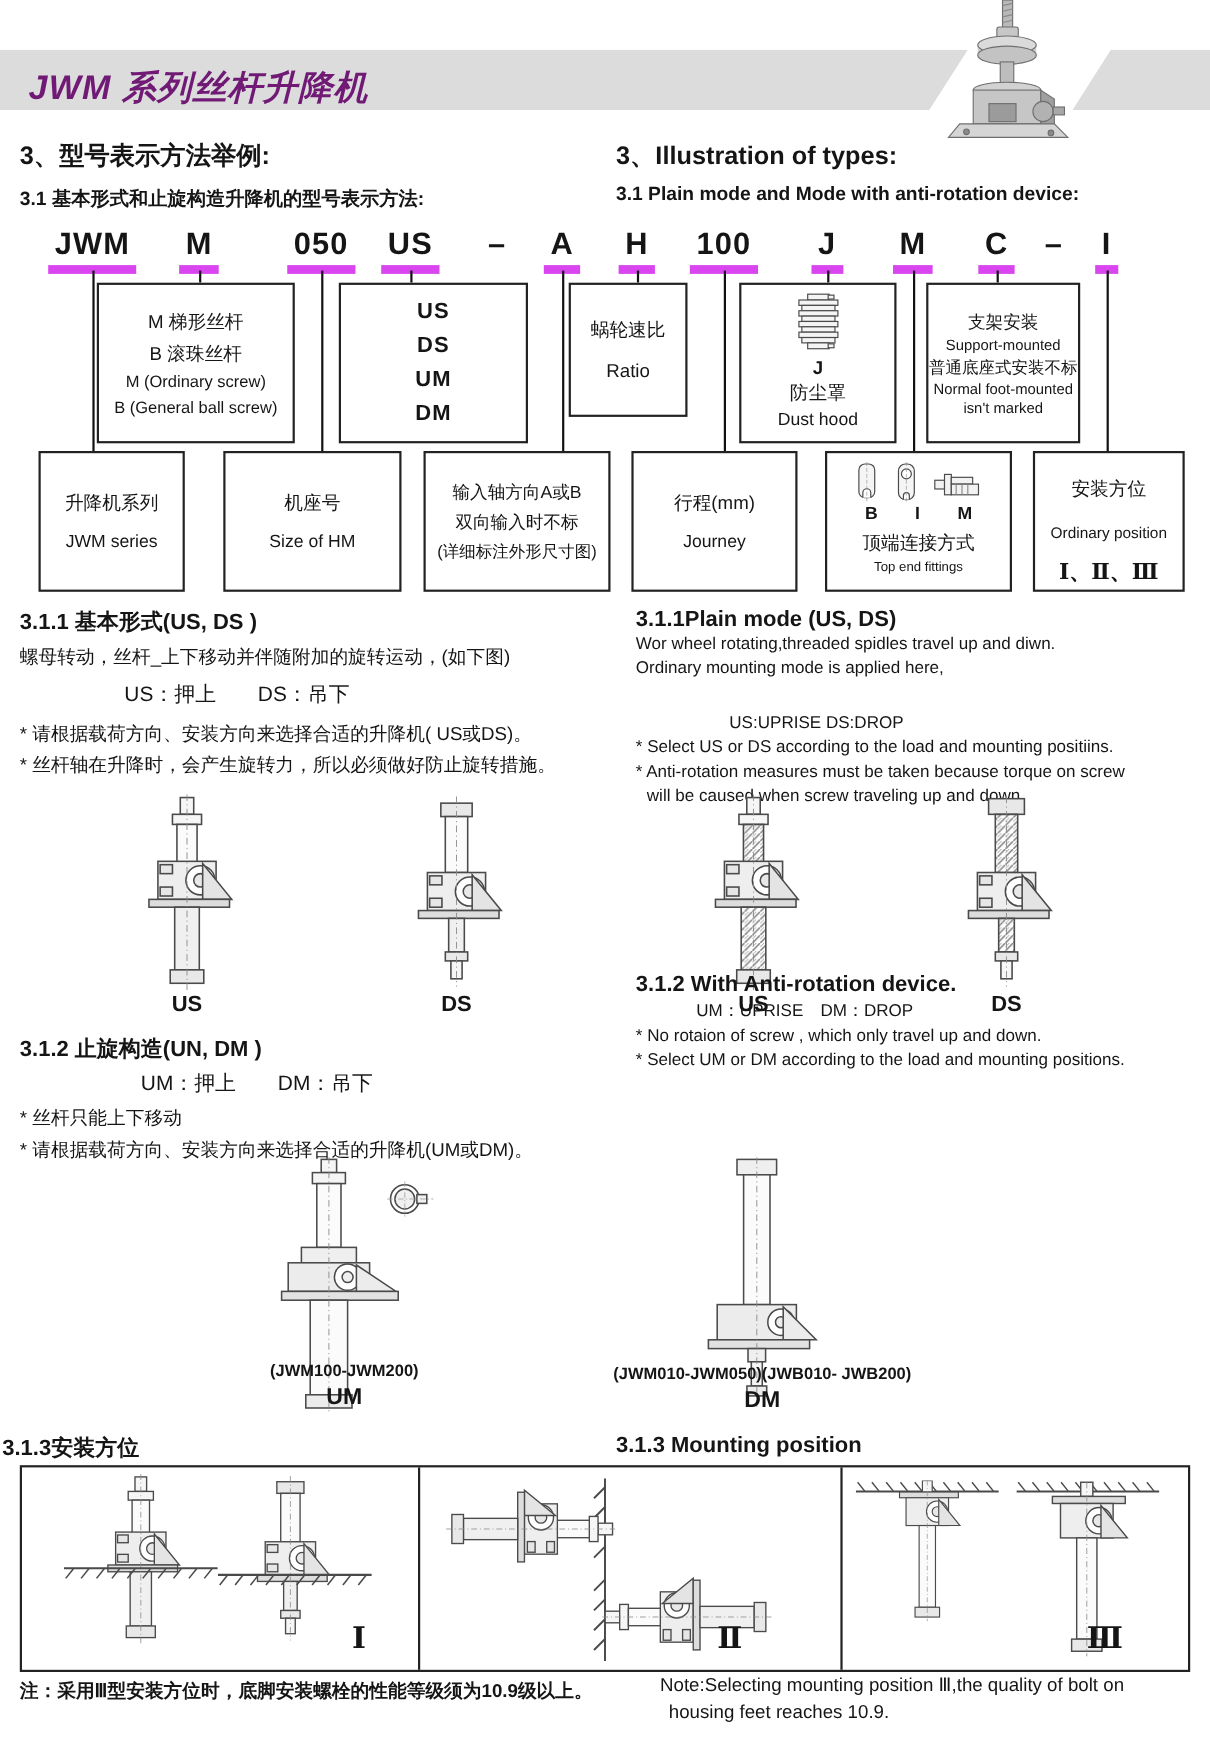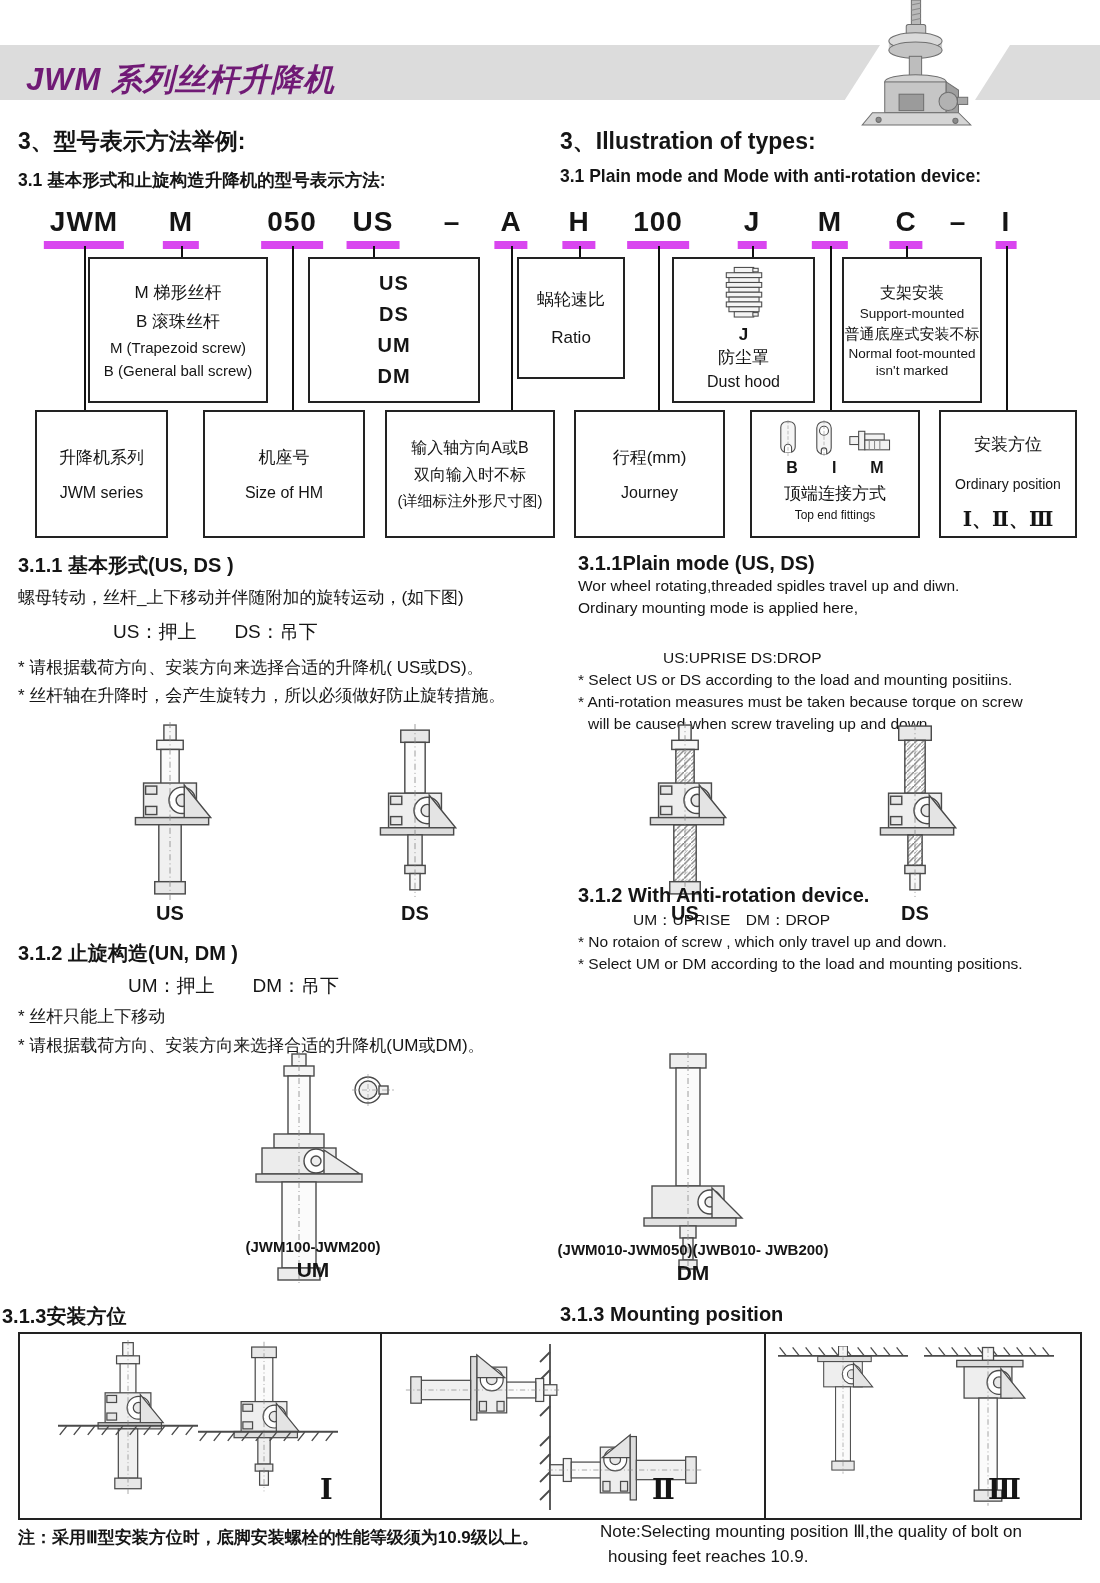--- a/index.html
+++ b/index.html
@@ -215,21 +215,21 @@
   <div class="vl" style="left:579px;top:246px;height:11px"></div>
   <div class="vl" style="left:658px;top:246px;height:164px"></div>
   <div class="vl" style="left:752px;top:246px;height:11px"></div>
   <div class="vl" style="left:830px;top:246px;height:164px"></div>
   <div class="vl" style="left:906px;top:246px;height:11px"></div>
   <div class="vl" style="left:1006px;top:246px;height:164px"></div>
 
   <div class="nbox" style="left:88px;top:257px;width:180px;height:146px">
     <div class="cn17">M 梯形丝杆</div>
     <div class="cn17">B 滚珠丝杆</div>
-    <div class="en15">M (Trapezoid screw)</div>
+    <div class="en15">M (Ordinary screw)</div>
     <div class="en15">B (General ball screw)</div>
   </div>
 
   <div class="nbox" style="left:308px;top:257px;width:172px;height:146px">
     <div class="mode20">US</div>
     <div class="mode20">DS</div>
     <div class="mode20">UM</div>
     <div class="mode20">DM</div>
   </div>
 

